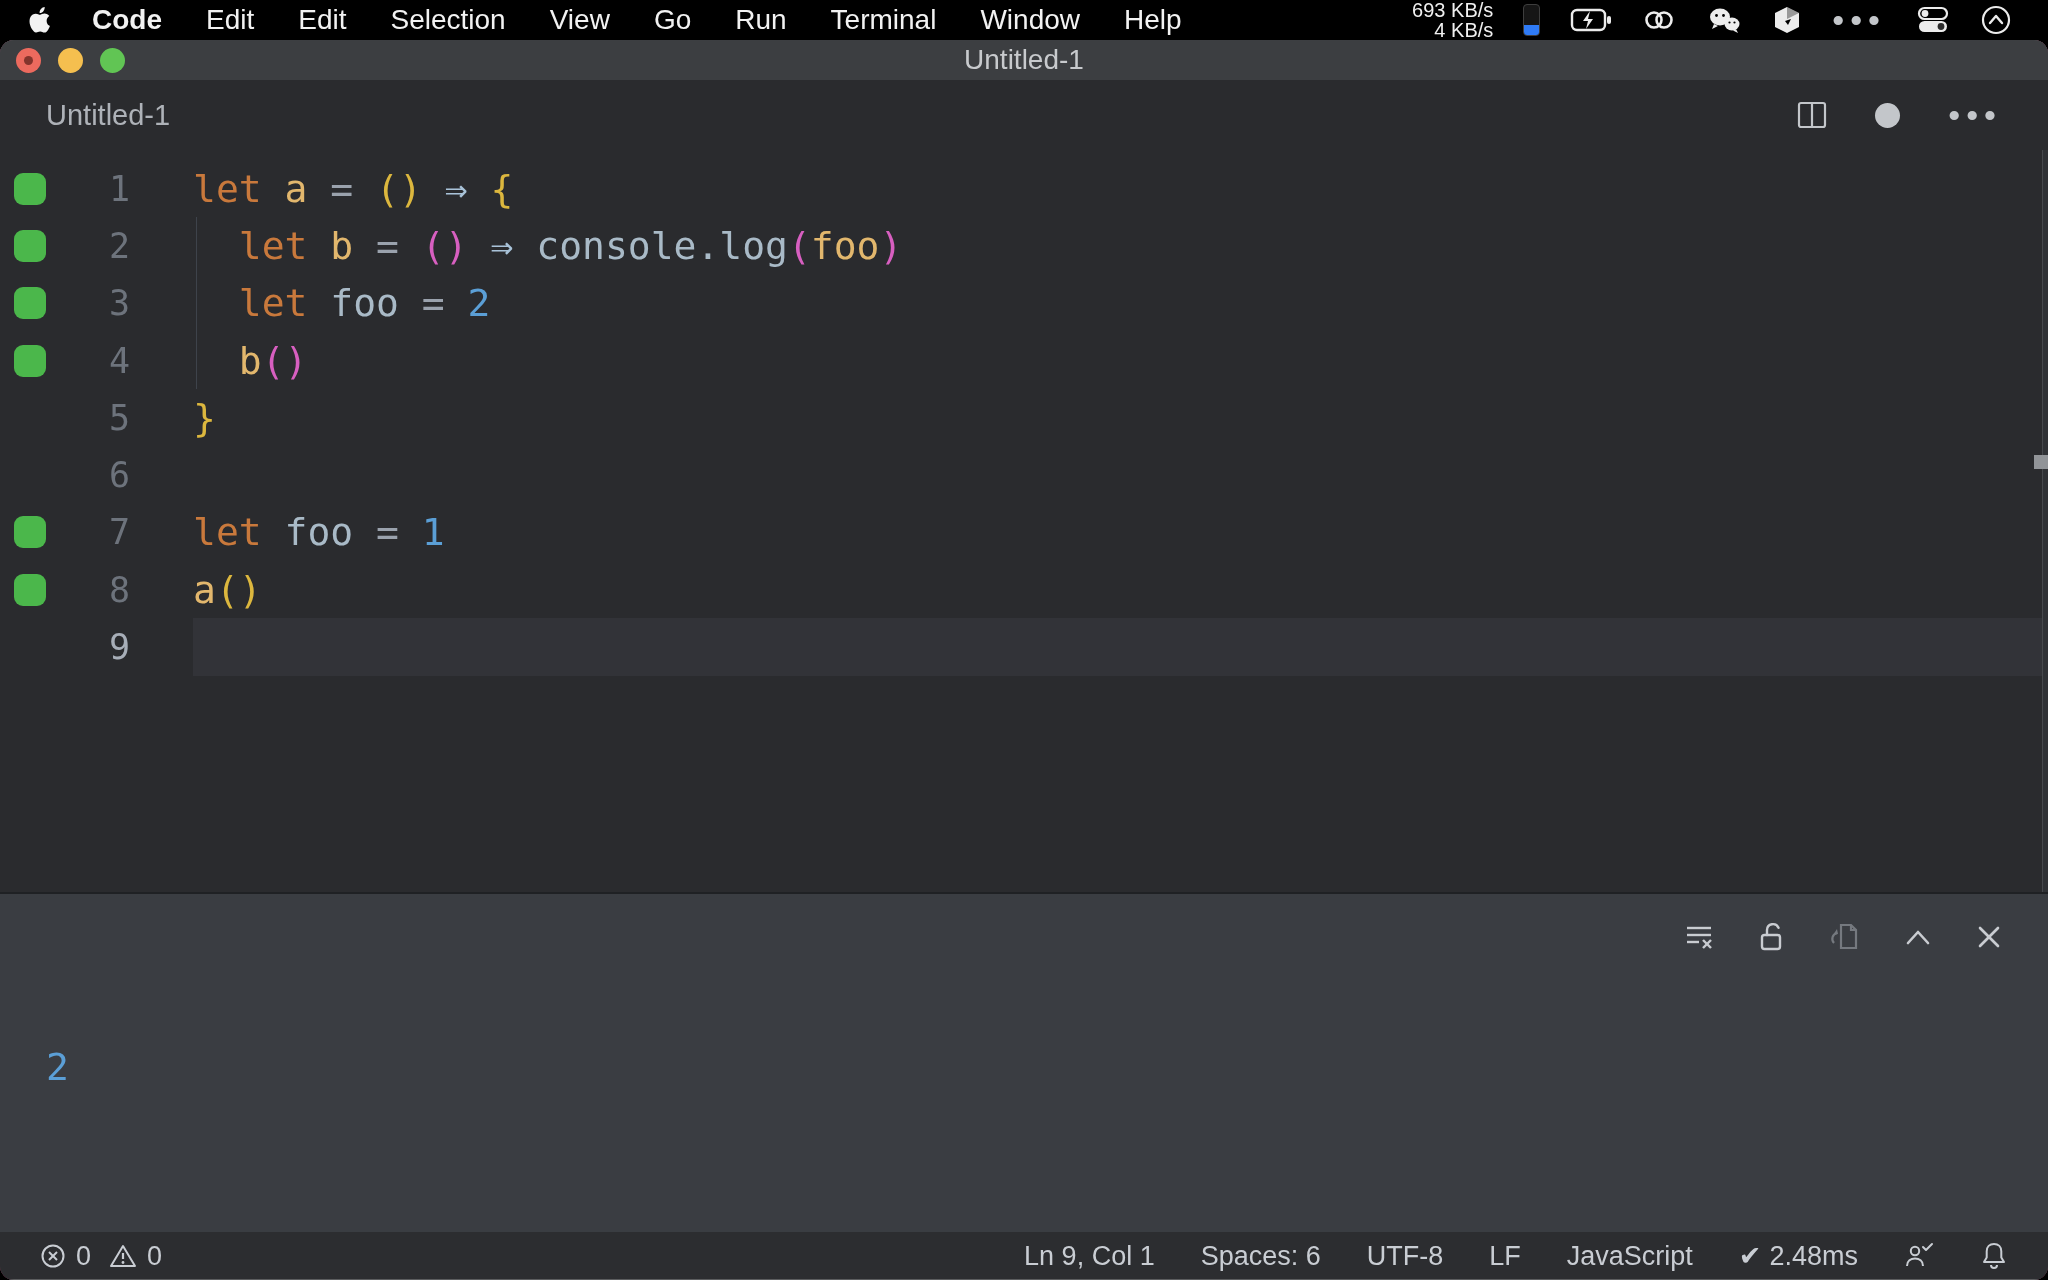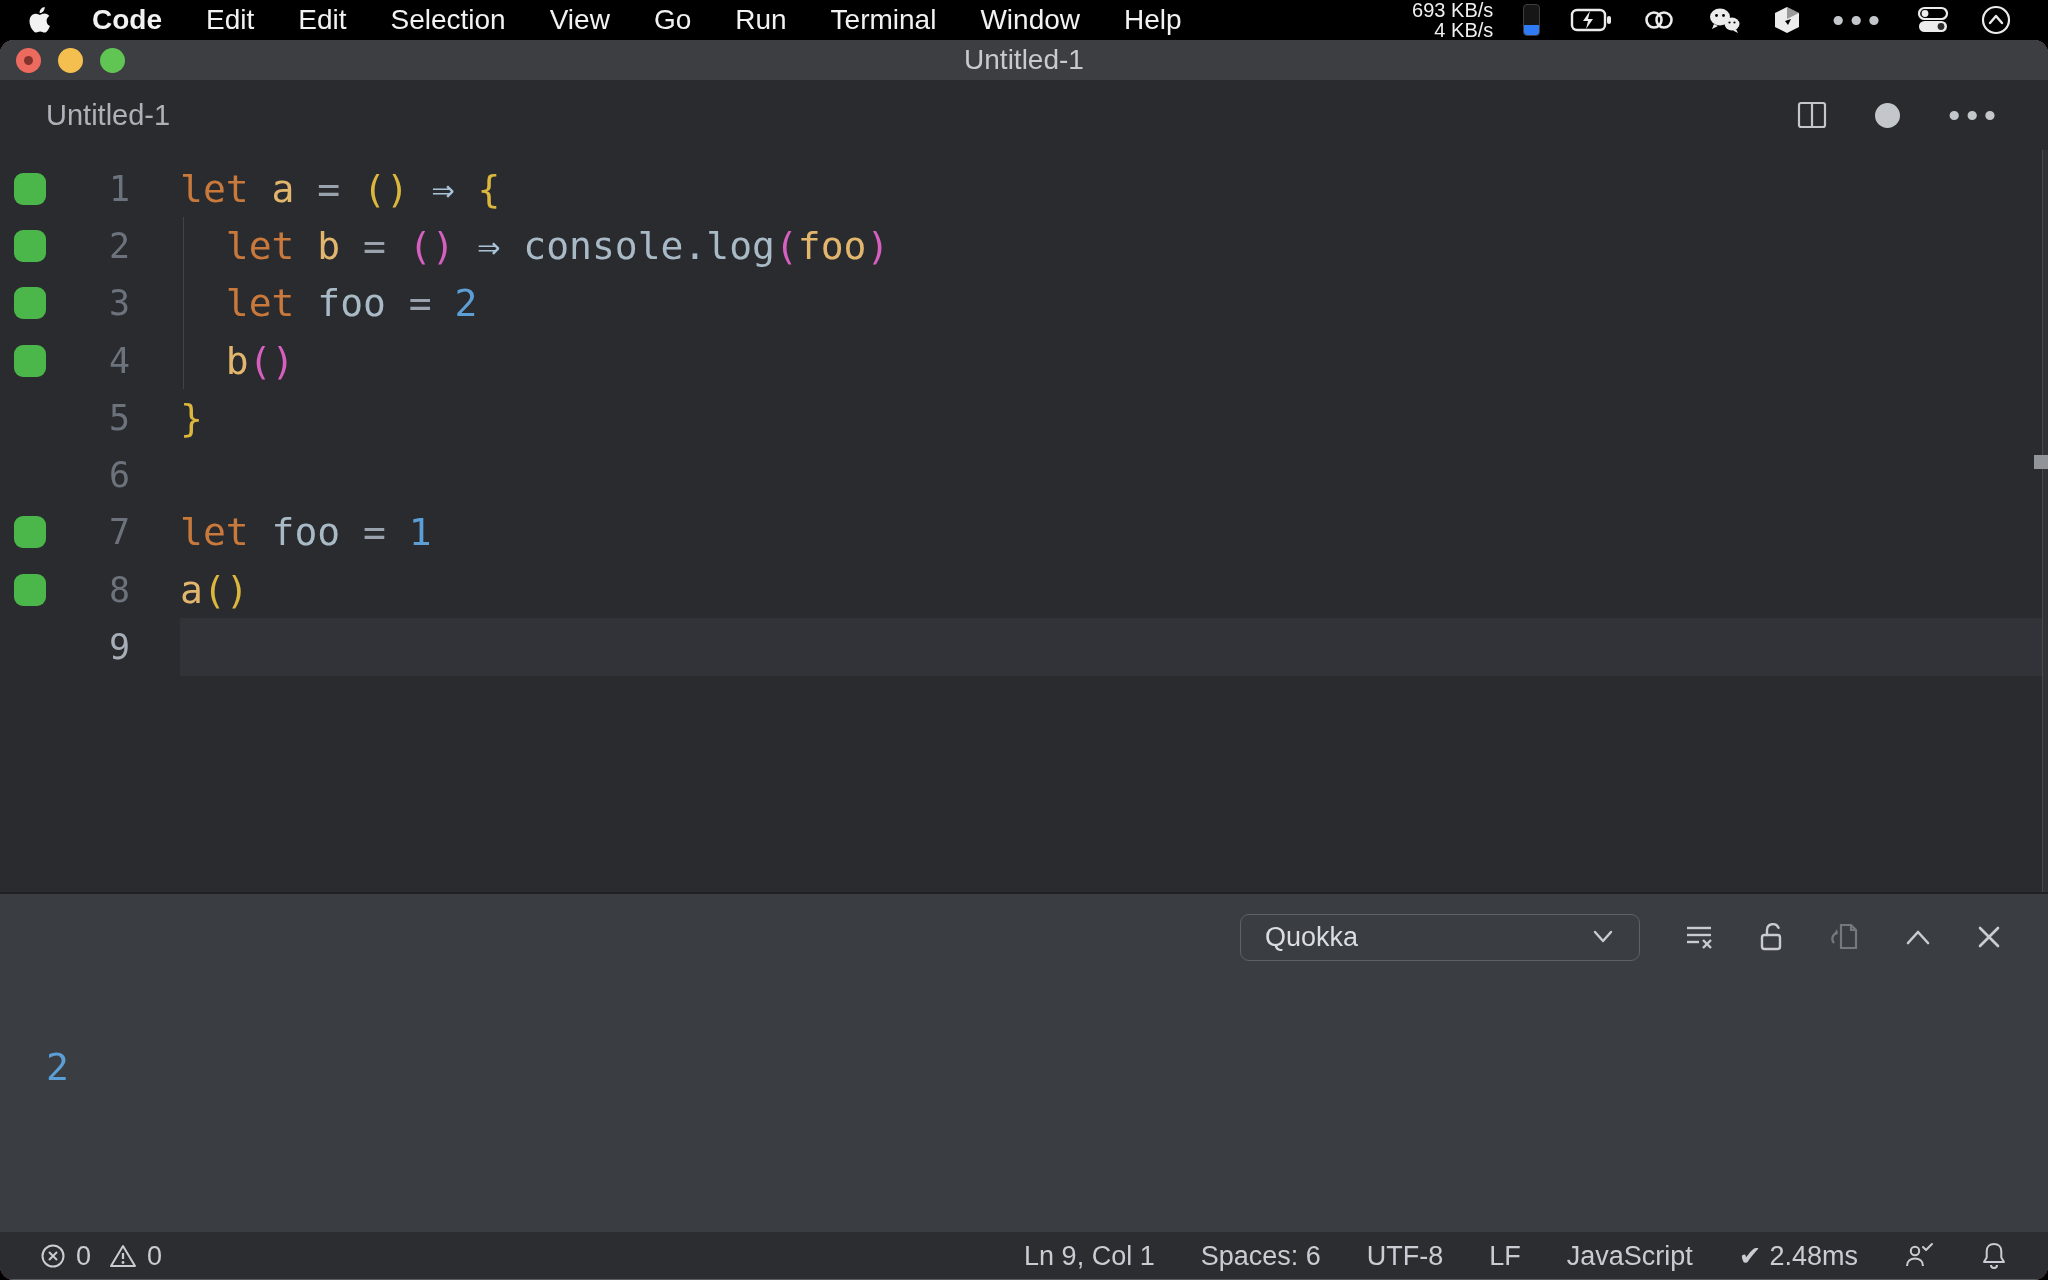--- a/index.html
+++ b/index.html
@@ -40,21 +40,21 @@
   .more-dots { color:#c3c6ca; font-size:34px; letter-spacing:6px; line-height:20px; }
 
   
   .editor { position:relative; height:742px; background:#2a2b2e;
             font-family:"DejaVu Sans Mono", monospace; font-size:38px; padding-top:10px; }
   .cline { display:flex; height:57.3px; align-items:center; }
   .cov { width:60px; display:flex; justify-content:center; align-items:center; }
   .covsq { width:32px; height:32px; border-radius:9px; }
   .num { width:70px; text-align:right; color:#6d737c; font-size:35px; }
   .cline.current .num { color:#a7aeb8; }
-  .codetext { flex:1; margin-left:50px; height:100%; display:flex; align-items:center;
+  .codetext { flex:1; margin-left:63px; height:100%; display:flex; align-items:center;
               white-space:pre; position:relative; }
   .cline.current .codetext { background:#323338; }
   .cline.guide .codetext::before { content:""; position:absolute; left:3px; top:0; bottom:0;
               width:1px; background:#3e434b; }
   .scrolltrack { position:absolute; right:0; top:0; bottom:0; width:6px;
                  border-left:1px solid #47494d; background:#303236; }
   .scrollmark { position:absolute; right:0; top:305px; width:14px; height:14px; background:#919498; }
 
   
   .panel { height:340px; background:#3a3d42; border-top:2px solid #1f2124; color:#ced2d7; }
@@ -246,26 +246,20 @@
         <div class="num">9</div>
         <div class="codetext"></div>
       </div>
       <div class="scrolltrack"></div>
     <div class="scrollmark"></div>
   </div>
 
   <div class="panel">
     <div class="panel-header">
       <div class="panel-controls">
-        <div class="channel">
-          <span>Quokka</span>
-          <svg width="24" height="16" viewBox="0 0 24 16">
-            <polyline points="4,3 12,12 20,3" fill="none" stroke="#c9ccd1" stroke-width="2.4" stroke-linecap="round" stroke-linejoin="round"></polyline>
-          </svg>
-        </div>
         <span class="p-icon">
           <svg width="30" height="30" viewBox="0 0 30 30">
             <line x1="3" y1="6" x2="27" y2="6" stroke="#c9ccd1" stroke-width="2.4"></line>
             <line x1="3" y1="13" x2="27" y2="13" stroke="#c9ccd1" stroke-width="2.4"></line>
             <line x1="3" y1="20" x2="15" y2="20" stroke="#c9ccd1" stroke-width="2.4"></line>
             <line x1="19" y1="18" x2="27" y2="26" stroke="#c9ccd1" stroke-width="2.4"></line>
             <line x1="27" y1="18" x2="19" y2="26" stroke="#c9ccd1" stroke-width="2.4"></line>
           </svg>
         </span>
         <span class="p-icon">

